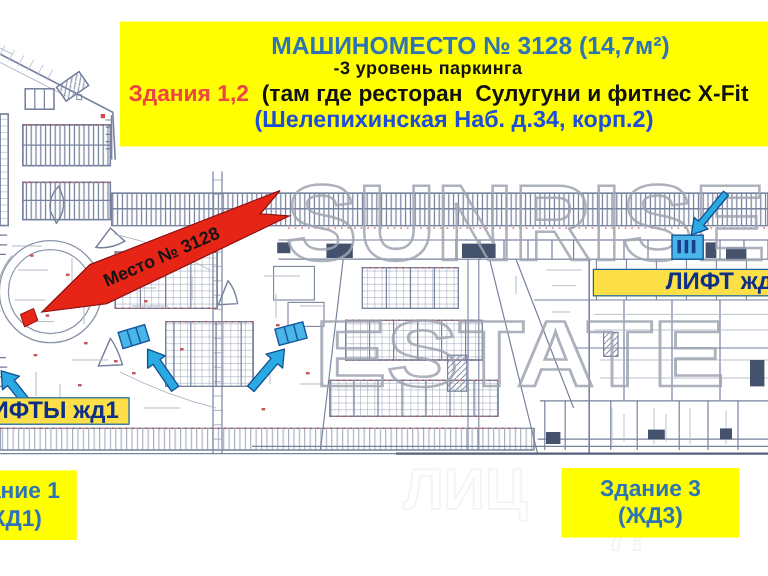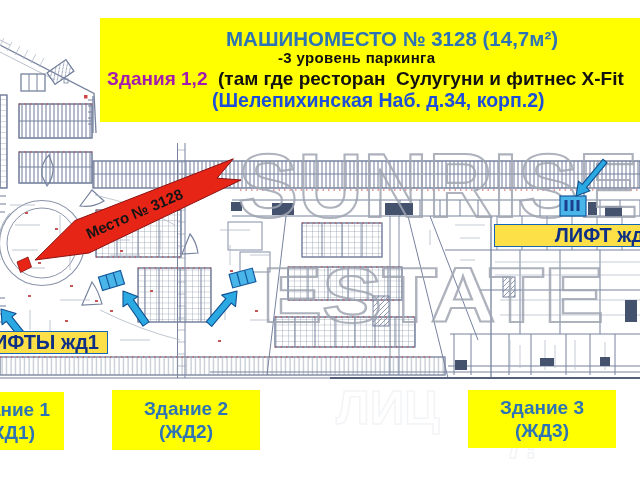--- a/index.html
+++ b/index.html
@@ -205,29 +205,26 @@
 </g>
 <g font-family="Liberation Sans, sans-serif" font-weight="bold" fill="none" stroke="#f3f4f6" stroke-width="1.5">
   <text x="336" y="424" font-size="48">ЛИЦ</text>
   <text x="505" y="458" font-size="36">7!</text>
 </g>
 </svg>
 
 <div class="ybox" style="left:100px;top:18px;width:540px;height:104px;"></div>
 <div class="tl" style="left:226px;top:27px;font-size:20.5px;color:#2e74b5;">МАШИНОМЕСТО № 3128 (14,7м²)</div>
 <div class="tl" style="left:278px;top:48.5px;font-size:15px;letter-spacing:0.35px;color:#111;">-3 уровень паркинга</div>
-<div class="tl" style="left:107px;top:68px;font-size:19px;color:#111;"><span style="color:#a21caf;">Здания 1,2</span>&nbsp; (там где ресторан&nbsp; Сулугуни и фитнес X-Fit</div>
+<div class="tl" style="left:107px;top:68px;font-size:19px;color:#111;"><span style="color:#ef4444;">Здания 1,2</span>&nbsp; (там где ресторан&nbsp; Сулугуни и фитнес X-Fit</div>
 <div class="tl" style="left:212px;top:88.5px;font-size:19.5px;color:#1d4ed8;">(Шелепихинская Наб. д.34, корп.2)</div>
 
 <div class="cyan" style="left:494px;top:224px;width:132px;height:21px;font-size:20px;line-height:21px;">ЛИФТ жд3</div>
 <div class="cyan" style="left:-75px;top:331px;width:129px;height:21px;font-size:20px;line-height:21px;text-align:right;padding-right:8px;">ЛИФТЫ жд1</div>
 
 <div class="ybox" style="left:-48px;top:392px;width:112px;height:58px;">
   <div class="blue" style="position:absolute;left:0;top:6px;width:112px;font-size:19px;line-height:23px;">Здание 1<br>(ЖД1)</div>
-</div>
-<div class="ybox" style="left:112px;top:390px;width:148px;height:60px;">
-  <div class="blue" style="position:absolute;left:0;top:7px;width:148px;font-size:19px;line-height:23px;">Здание 2<br>(ЖД2)</div>
 </div>
 <div class="ybox" style="left:468px;top:390px;width:148px;height:58px;">
   <div class="blue" style="position:absolute;left:0;top:6px;width:148px;font-size:19px;line-height:23px;">Здание 3<br>(ЖД3)</div>
 </div>
 
 </div>
 
 </body></html>

